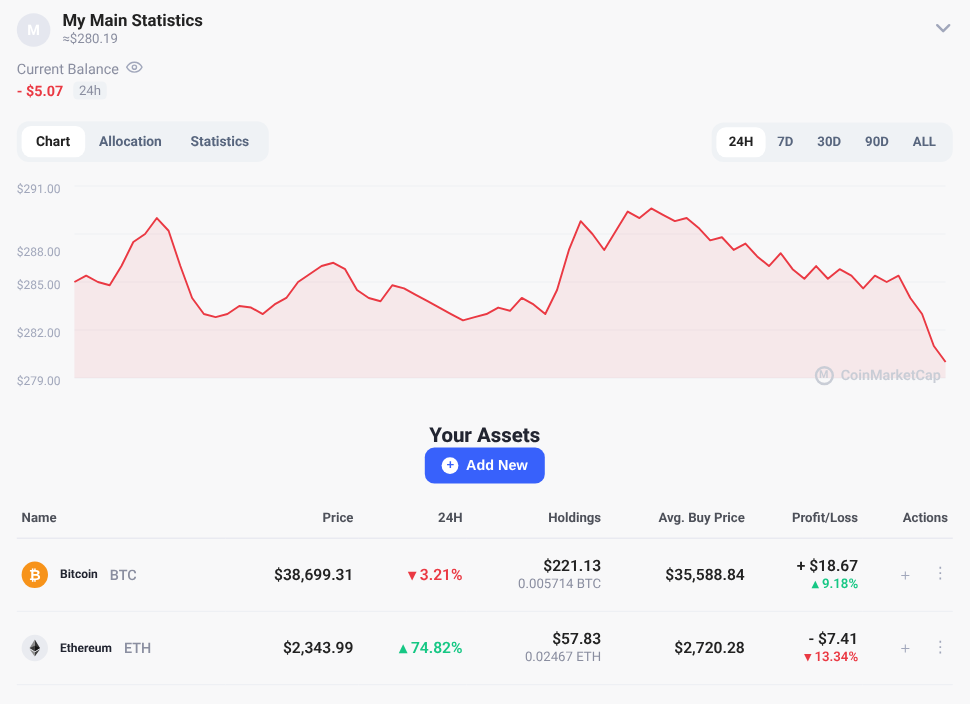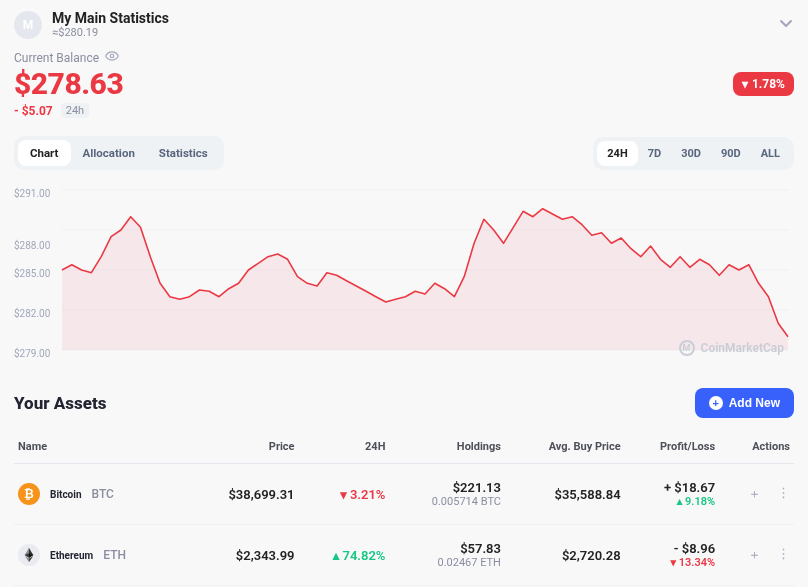--- a/index.html
+++ b/index.html
@@ -67,21 +67,21 @@
 .watermark {
   position:absolute; right:10px; bottom:8px; display:flex; align-items:center; gap:6px;
   color:#c9cdd6; font-weight:600; font-size:12px;
 }
 .wm-circ {
   width:16px; height:16px; border-radius:50%; border:2px solid #c9cdd6;
   display:inline-flex; align-items:center; justify-content:center; font-size:9px; color:#c9cdd6;
 }
 
 
-.assets-hdr { display:flex; align-items:center; margin-top:24px; }
+.assets-hdr { display:flex; align-items:center; margin-top:24px;flex-direction:column; }
 .assets-title { font-size:17px; font-weight:800; }
 .add-btn {
   background:var(--blue); color:#fff; border:none; border-radius:8px;
   padding:8px 14px; font-weight:700; font-size:12px; display:flex; align-items:center; gap:6px; cursor:pointer;
 }
 .add-plus { width:14px; height:14px; border-radius:50%; background:#fff; color:var(--blue);
   display:inline-flex; align-items:center; justify-content:center; font-size:11px; font-weight:900;}
 
 table.assets { width:100%; border-collapse:collapse; margin-top:10px; }
 .assets th {
@@ -124,28 +124,20 @@
   </div>
 
   <div class="balance-label">
     <span>Current Balance</span>
     <span class="eye">
       <svg width="14" height="14" viewBox="0 0 24 24">
           <path d="M1 12s4-7 11-7 11 7 11 7-4 7-11 7S1 12 1 12z" fill="none" stroke="#a1a7bb" stroke-width="2"></path>
           <circle cx="12" cy="12" r="3" fill="none" stroke="#a1a7bb" stroke-width="2"></circle>
         </svg>
     </span>
-  </div>
-  <div class="balance-row">
-    <div class="balance-amt">$278.63</div>
-    <div class="flex-spacer"></div>
-    <div class="pct-badge">
-      <span>▾</span>
-      <span>1.78%</span>
-    </div>
   </div>
   <div class="delta-row">
     <span class="delta-amt">- $5.07</span>
     <span class="pill-24h">24h</span>
   </div>
 
   <div class="tabs-row">
     <div class="tabs" id="view-tabs">
         <div class="tab active">Chart</div>
         <div class="tab">Allocation</div>
@@ -250,21 +242,21 @@
             </div>
           </td>
           <td class="r "><span class="cell-primary">$2,343.99</span></td>
           <td class="r "><span class="green">▴ 74.82%</span></td>
           <td class="r ">
             <div class="cell-primary">$57.83</div>
             <div class="cell-sub">0.02467 ETH</div>
           </td>
           <td class="r "><span class="cell-primary">$2,720.28</span></td>
           <td class="r ">
-            <div class="cell-primary">- $8.96</div>
+            <div class="cell-primary">- $7.41</div>
             <div class="red" style="font-size:11px">▾ 13.34%</div>
           </td>
           <td class="r">
             <div class="actions">
               <span class="act">＋</span>
               <span class="act">⋮</span>
             </div>
           </td>
         </tr>
       </tbody>

